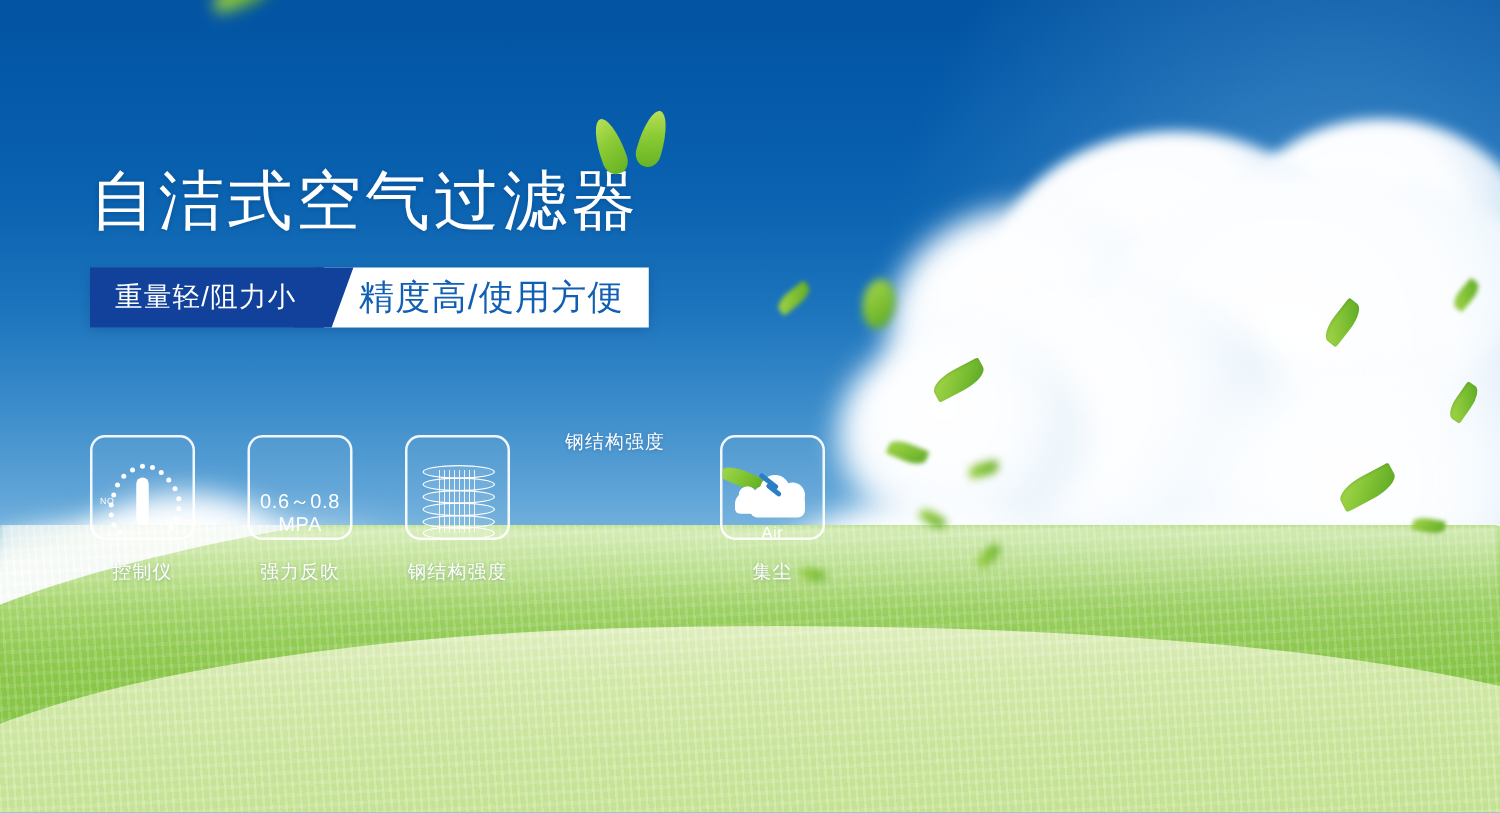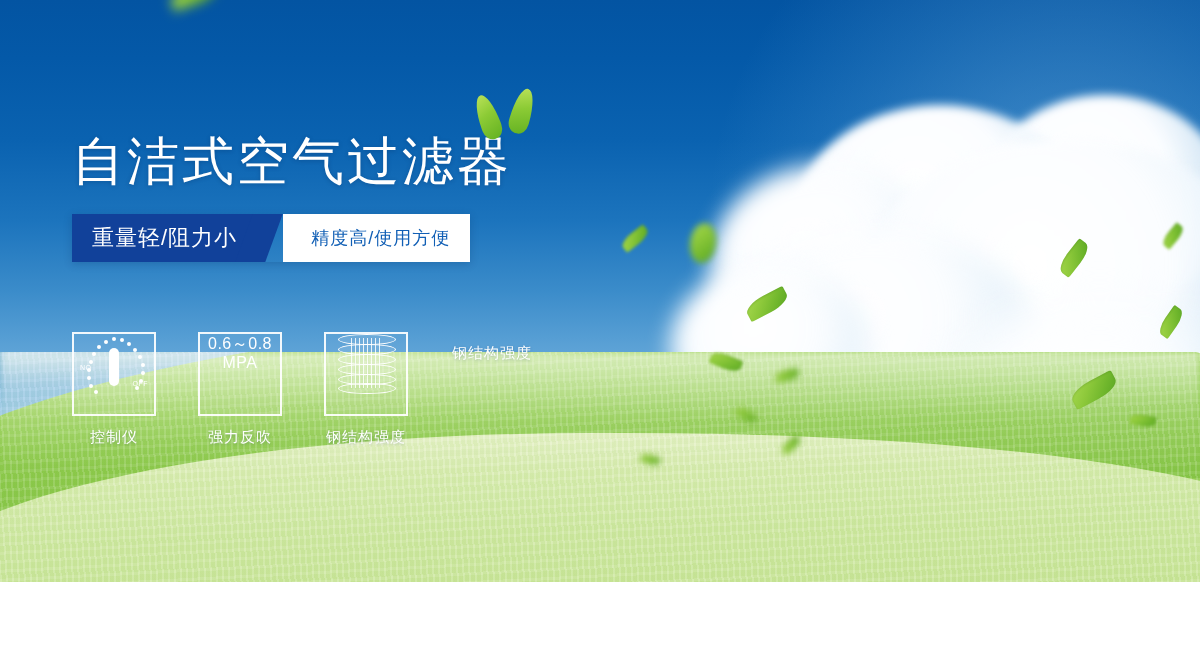--- a/index.html
+++ b/index.html
@@ -8,21 +8,21 @@
     padding: 0;
     background: #ffffff;
   }
   body {
     font-family: "Liberation Sans", "DejaVu Sans", sans-serif;
   }
 
   .banner {
     position: relative;
     width: 1200px;
-    height: 582px;
+    height: 650px;
     overflow: hidden;
     background: #0459a8;
   }
 
   
   .sky {
     position: absolute;
     inset: 0;
     background:
       linear-gradient(to bottom,
@@ -204,21 +204,20 @@
     text-shadow: 0 1px 4px rgba(0,40,90,0.30);
     white-space: nowrap;
   }
 
   .subtitle-bar {
     margin-top: 24px;
     display: inline-flex;
     align-items: stretch;
     height: 48px;
     box-shadow: 0 2px 8px rgba(0,40,90,0.22);
-    gap: 24px;
   }
   .sub-left {
     background: #11419a;
     color: #ffffff;
     display: flex;
     align-items: center;
     padding: 0 22px 0 20px;
     font-size: 22px;
     letter-spacing: 1px;
     position: relative;
@@ -231,45 +230,45 @@
     width: 30px; height: 100%;
     background: #11419a;
     transform: skewX(-20deg);
   }
   .sub-right {
     background: #ffffff;
     color: #115fb5;
     display: flex;
     align-items: center;
     padding: 0 20px 0 28px;
-    font-size: 18px;
+    font-size: 28px;
     letter-spacing: 1px;
     position: relative;
     z-index: 1;
   }
 
   
   .features {
     position: absolute;
     left: 72px;
     top: 332px;
     display: flex;
     gap: 42px;
   }
   .feature { width: 84px; text-align: center; }
   .feature-box {
     width: 80px;
     height: 80px;
     border: 2px solid rgba(255,255,255,0.92);
-    border-radius: 0;
+    border-radius: 12px;
     display: flex;
-    align-items: flex-start;
+    align-items: flex-end;
     justify-content: center;
     background: rgba(255,255,255,0.05);
-    margin: 0 auto;
+    margin: 16px auto;
     position: relative;
     overflow: hidden;
   }
   .feature-text {
     color: #ffffff;
     font-size: 16px;
     line-height: 19px;
     letter-spacing: .5px;
     text-align: center;
   }
@@ -517,15 +516,31 @@
           <span class="disc" style="top:49px;"></span>
         </div>
       </div>
       <div class="feature-label">钢结构强度</div>
     </div>
 
     <div class="feature">
       <div class="feature-label">钢结构强度</div>
     </div>
 
+    <div class="feature">
+      <div class="feature-box">
+        <div class="aircloud">
+          <span class="icon-leaf"></span>
+          <span class="big"></span>
+          <span class="bump1"></span>
+          <span class="bump2"></span>
+          <span class="small"></span>
+          <span class="small-bump"></span>
+          <span class="slash"></span>
+          <span class="slash2"></span>
+          <span class="air-text">Air</span>
+        </div>
+      </div>
+      <div class="feature-label">集尘</div>
+    </div>
 
   </div>
 </div>
 
 </body></html>

